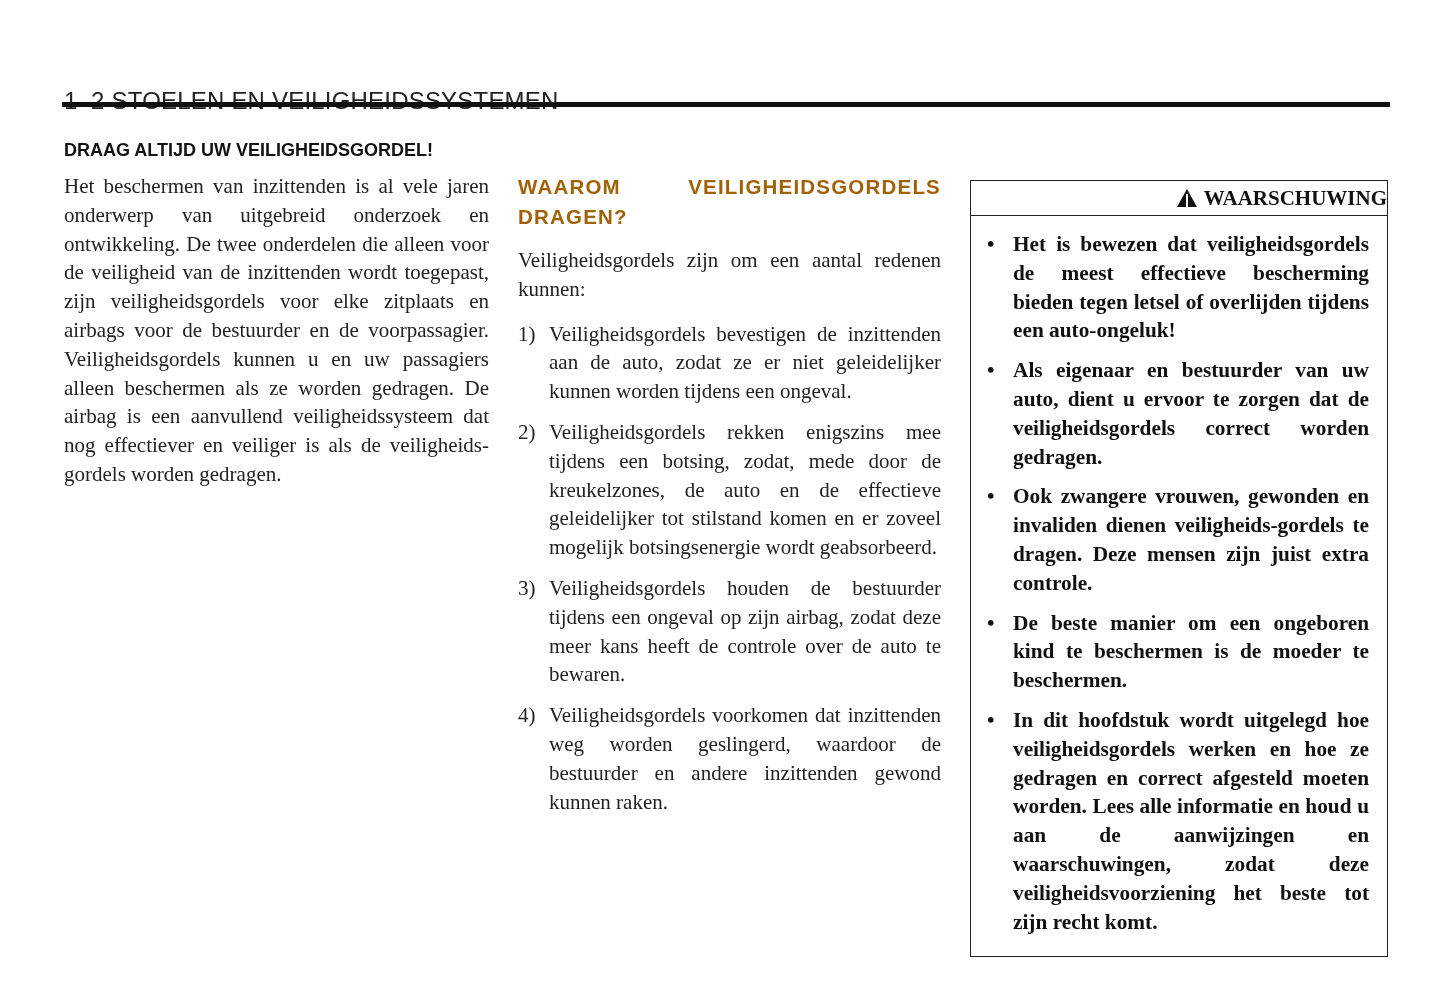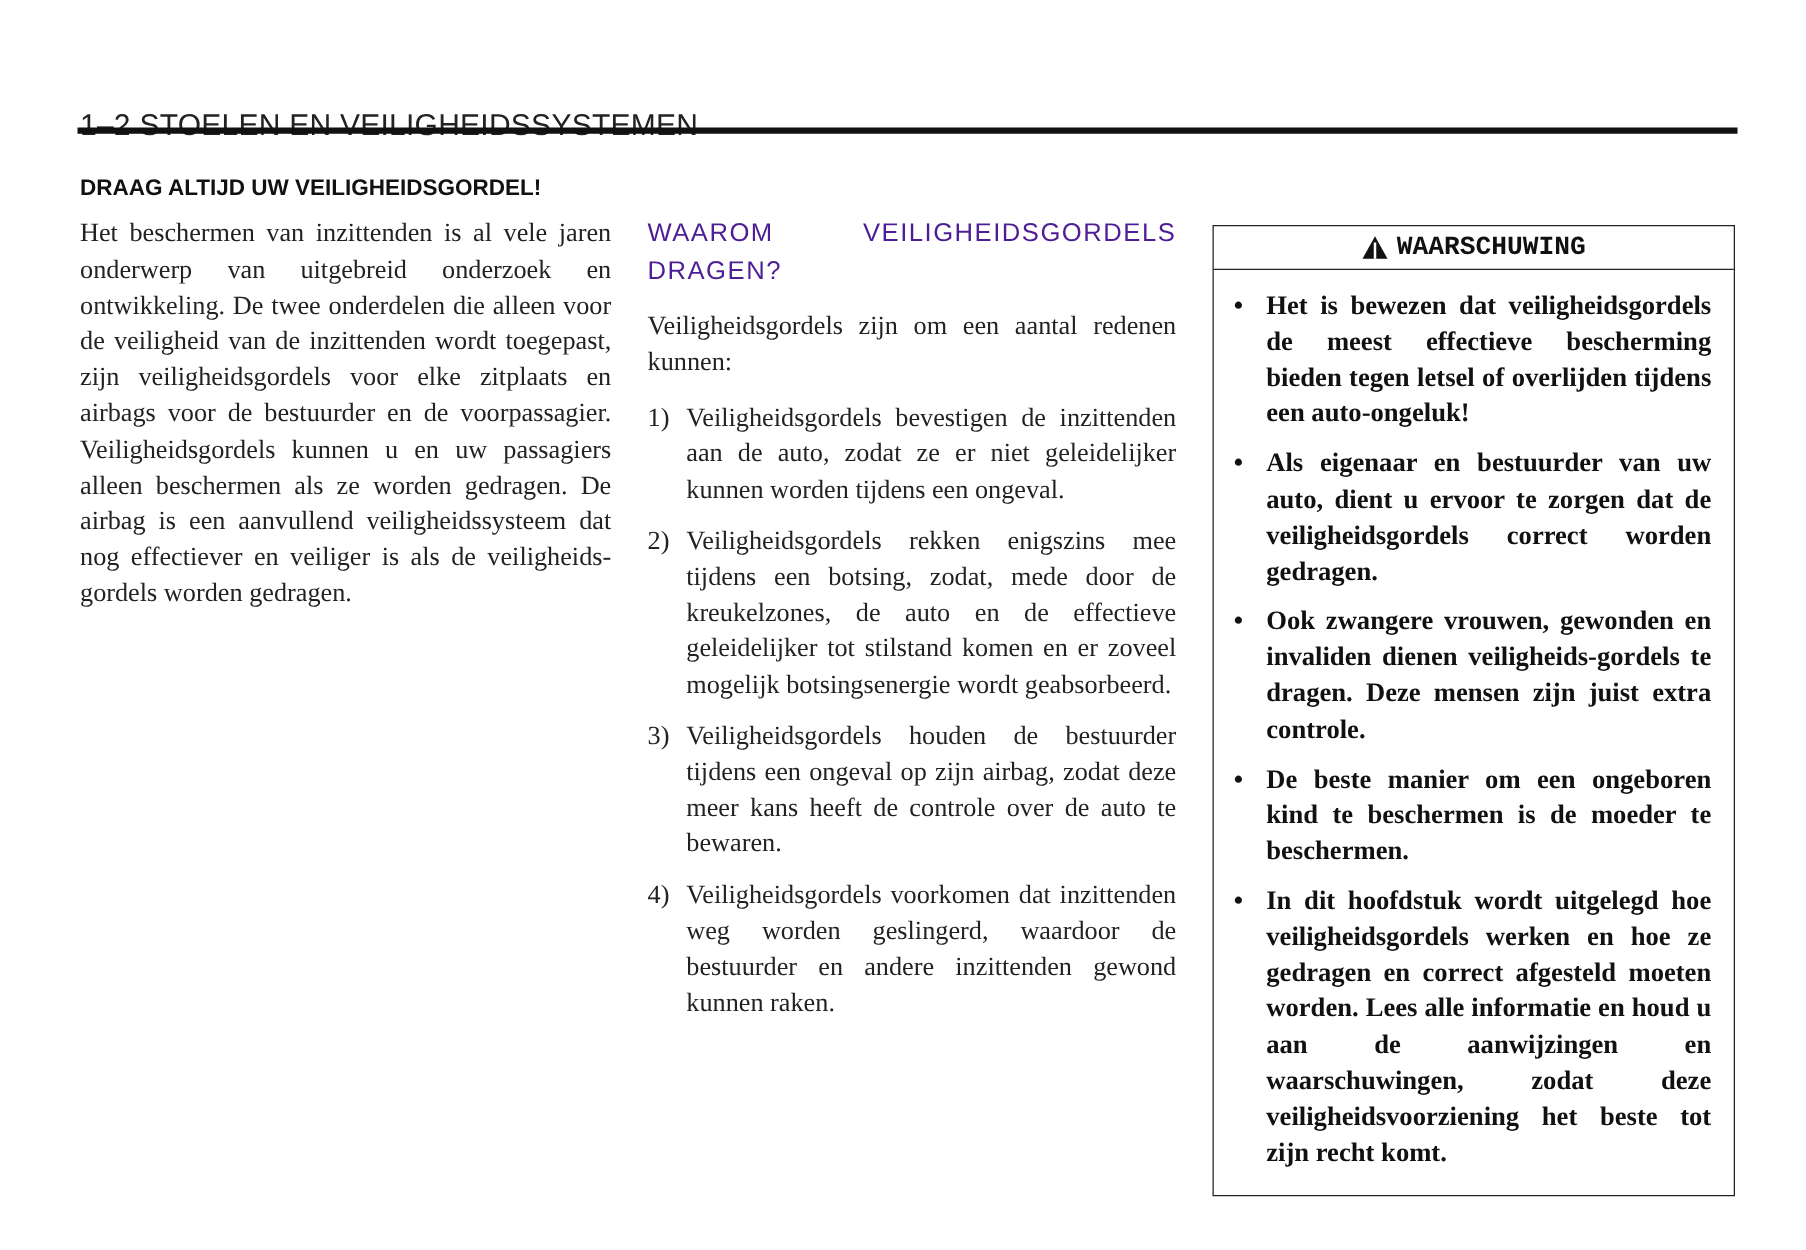--- a/index.html
+++ b/index.html
@@ -3,28 +3,28 @@
   <meta charset="utf-8">
   <style>
     html, body { margin: 0; padding: 0; background: #ffffff; }
     body { width: 1445px; height: 1000px; position: relative; overflow: hidden; color: #1a1a1a; }
     .header { position: absolute; left: 64px; top: 68px; font-family: "Liberation Sans", sans-serif; font-size: 24px; color: #222; letter-spacing: 0.2px; margin-top: 19px; }
     .rule { position: absolute; left: 62px; top: 102px; width: 1328px; height: 5px; background: #111; }
     .col { position: absolute; font-family: "Liberation Serif", serif; font-size: 21px; line-height: 28.8px; color: #222; text-align: justify; }
     .col1 { left: 64px; top: 134px; width: 425px; }
     .col2 { left: 518px; top: 172px; width: 423px; }
     .h1 { font-family: "Liberation Sans", sans-serif; font-weight: bold; font-size: 18px; line-height: 32px; color: #111; margin: 0 0 6px 0; text-align: left; }
-    .h2 { font-family: "Liberation Sans", sans-serif; font-weight: normal; font-size: 20.5px; line-height: 30px; color: #4c1d95; margin: 0 0 14px 0; letter-spacing: 1.2px; text-align: justify; text-align-last: left; }
+    .h2 { font-family: "Liberation Sans", sans-serif; font-weight: bold; font-size: 20.5px; line-height: 30px; color: #a16207; margin: 0 0 14px 0; letter-spacing: 1.2px; text-align: justify; text-align-last: left; }
     .para { margin: 0 0 16px 0; }
     .list { margin: 0; padding: 0; list-style: none; }
     .list li { display: flex; margin-bottom: 12px; }
     .list .num { width: 31px; flex: 0 0 31px; }
     .list .txt { flex: 1; text-align: justify; }
     .warn { position: absolute; left: 970px; top: 180px; width: 418px; height: 777px; border: 1.5px solid #222; box-sizing: border-box; }
-    .warn-head { height: 34px; border-bottom: 1.5px solid #222; display: flex; align-items: center; justify-content: center; font-family: Liberation Mono, monospace; font-weight: bold; font-size: 21px; color: #111; gap: 6px; }
+    .warn-head { height: 34px; border-bottom: 1.5px solid #222; display: flex; align-items: center; justify-content: flex-end; font-family: Liberation Serif, serif; font-weight: bold; font-size: 21px; color: #111; gap: 6px; }
     .warn-icon { width: 22px; height: 20px; display: inline-block; }
     .warn-list { list-style: none; margin: 0; padding: 14px 18px 0 14px; font-family: "Liberation Serif", serif; font-weight: bold; font-size: 21.3px; line-height: 28.8px; color: #111; }
     .warn-list li { display: flex; margin-bottom: 11px; }
     .warn-list .bullet { width: 26px; flex: 0 0 26px; text-align: left; padding-left: 2px; }
     .warn-list .txt { flex: 1; text-align: justify; }
   </style>
 </head>
 <body>
 
 <div class="header">1–2  STOELEN EN VEILIGHEIDSSYSTEMEN</div>

